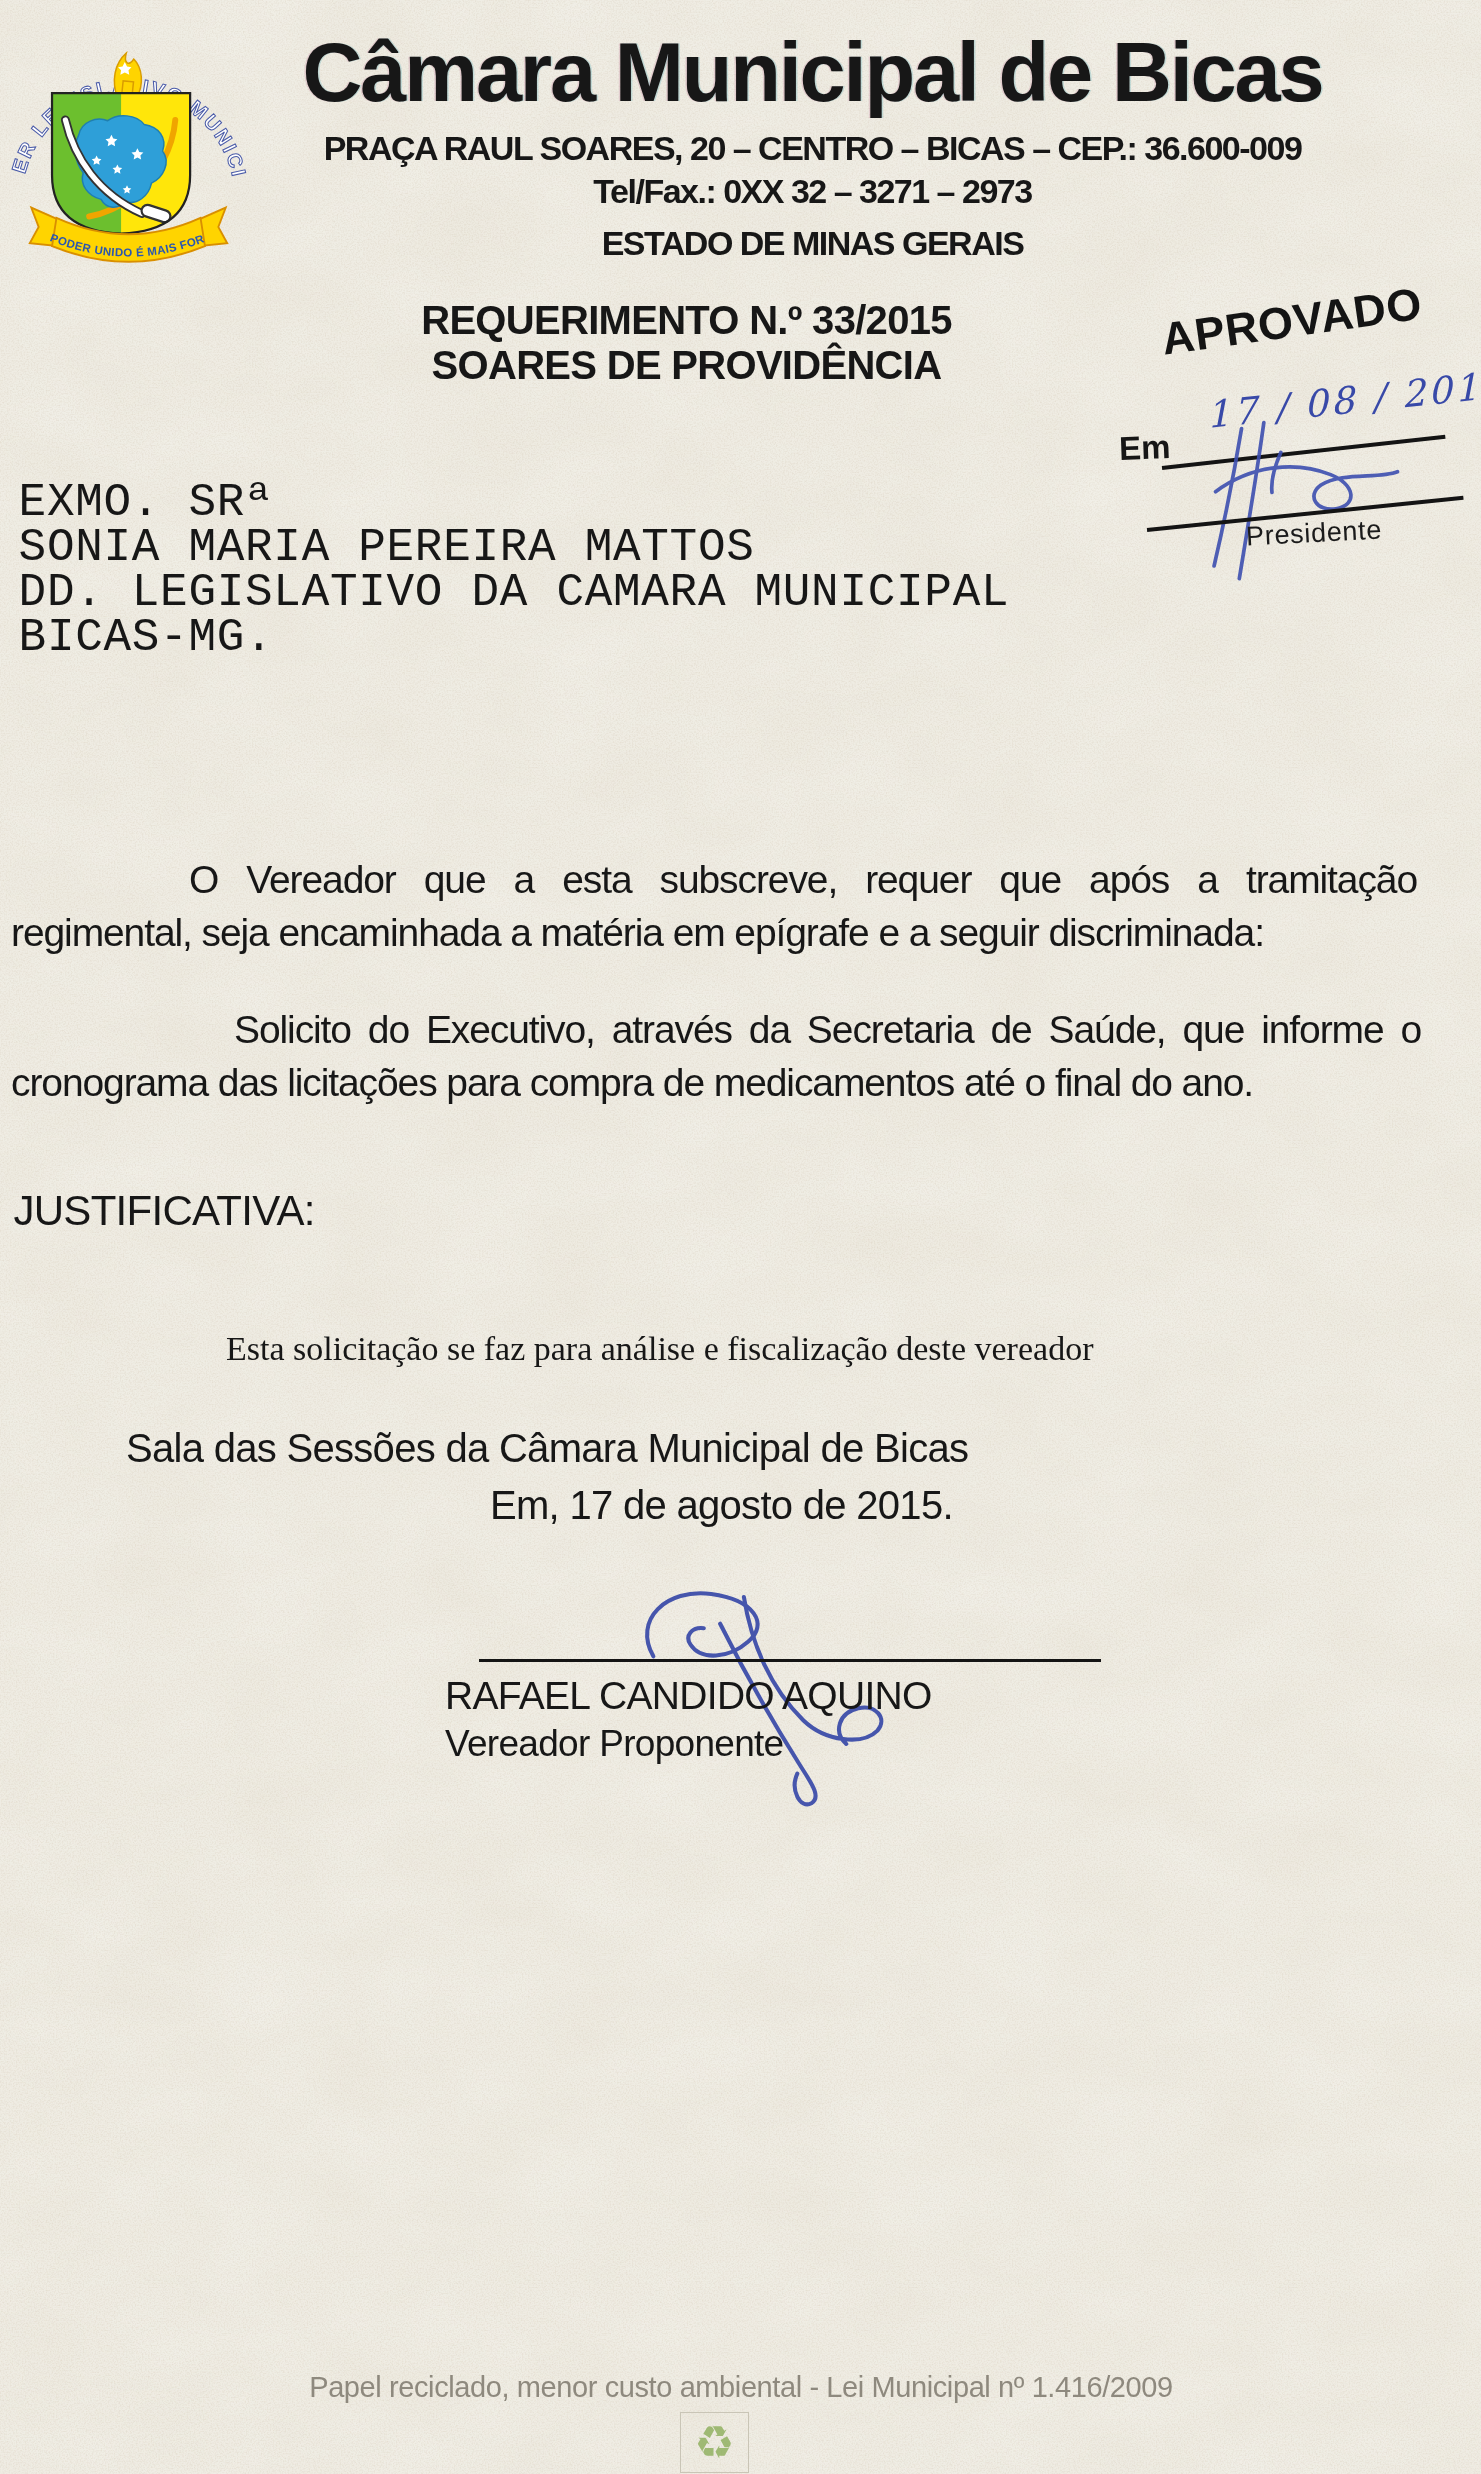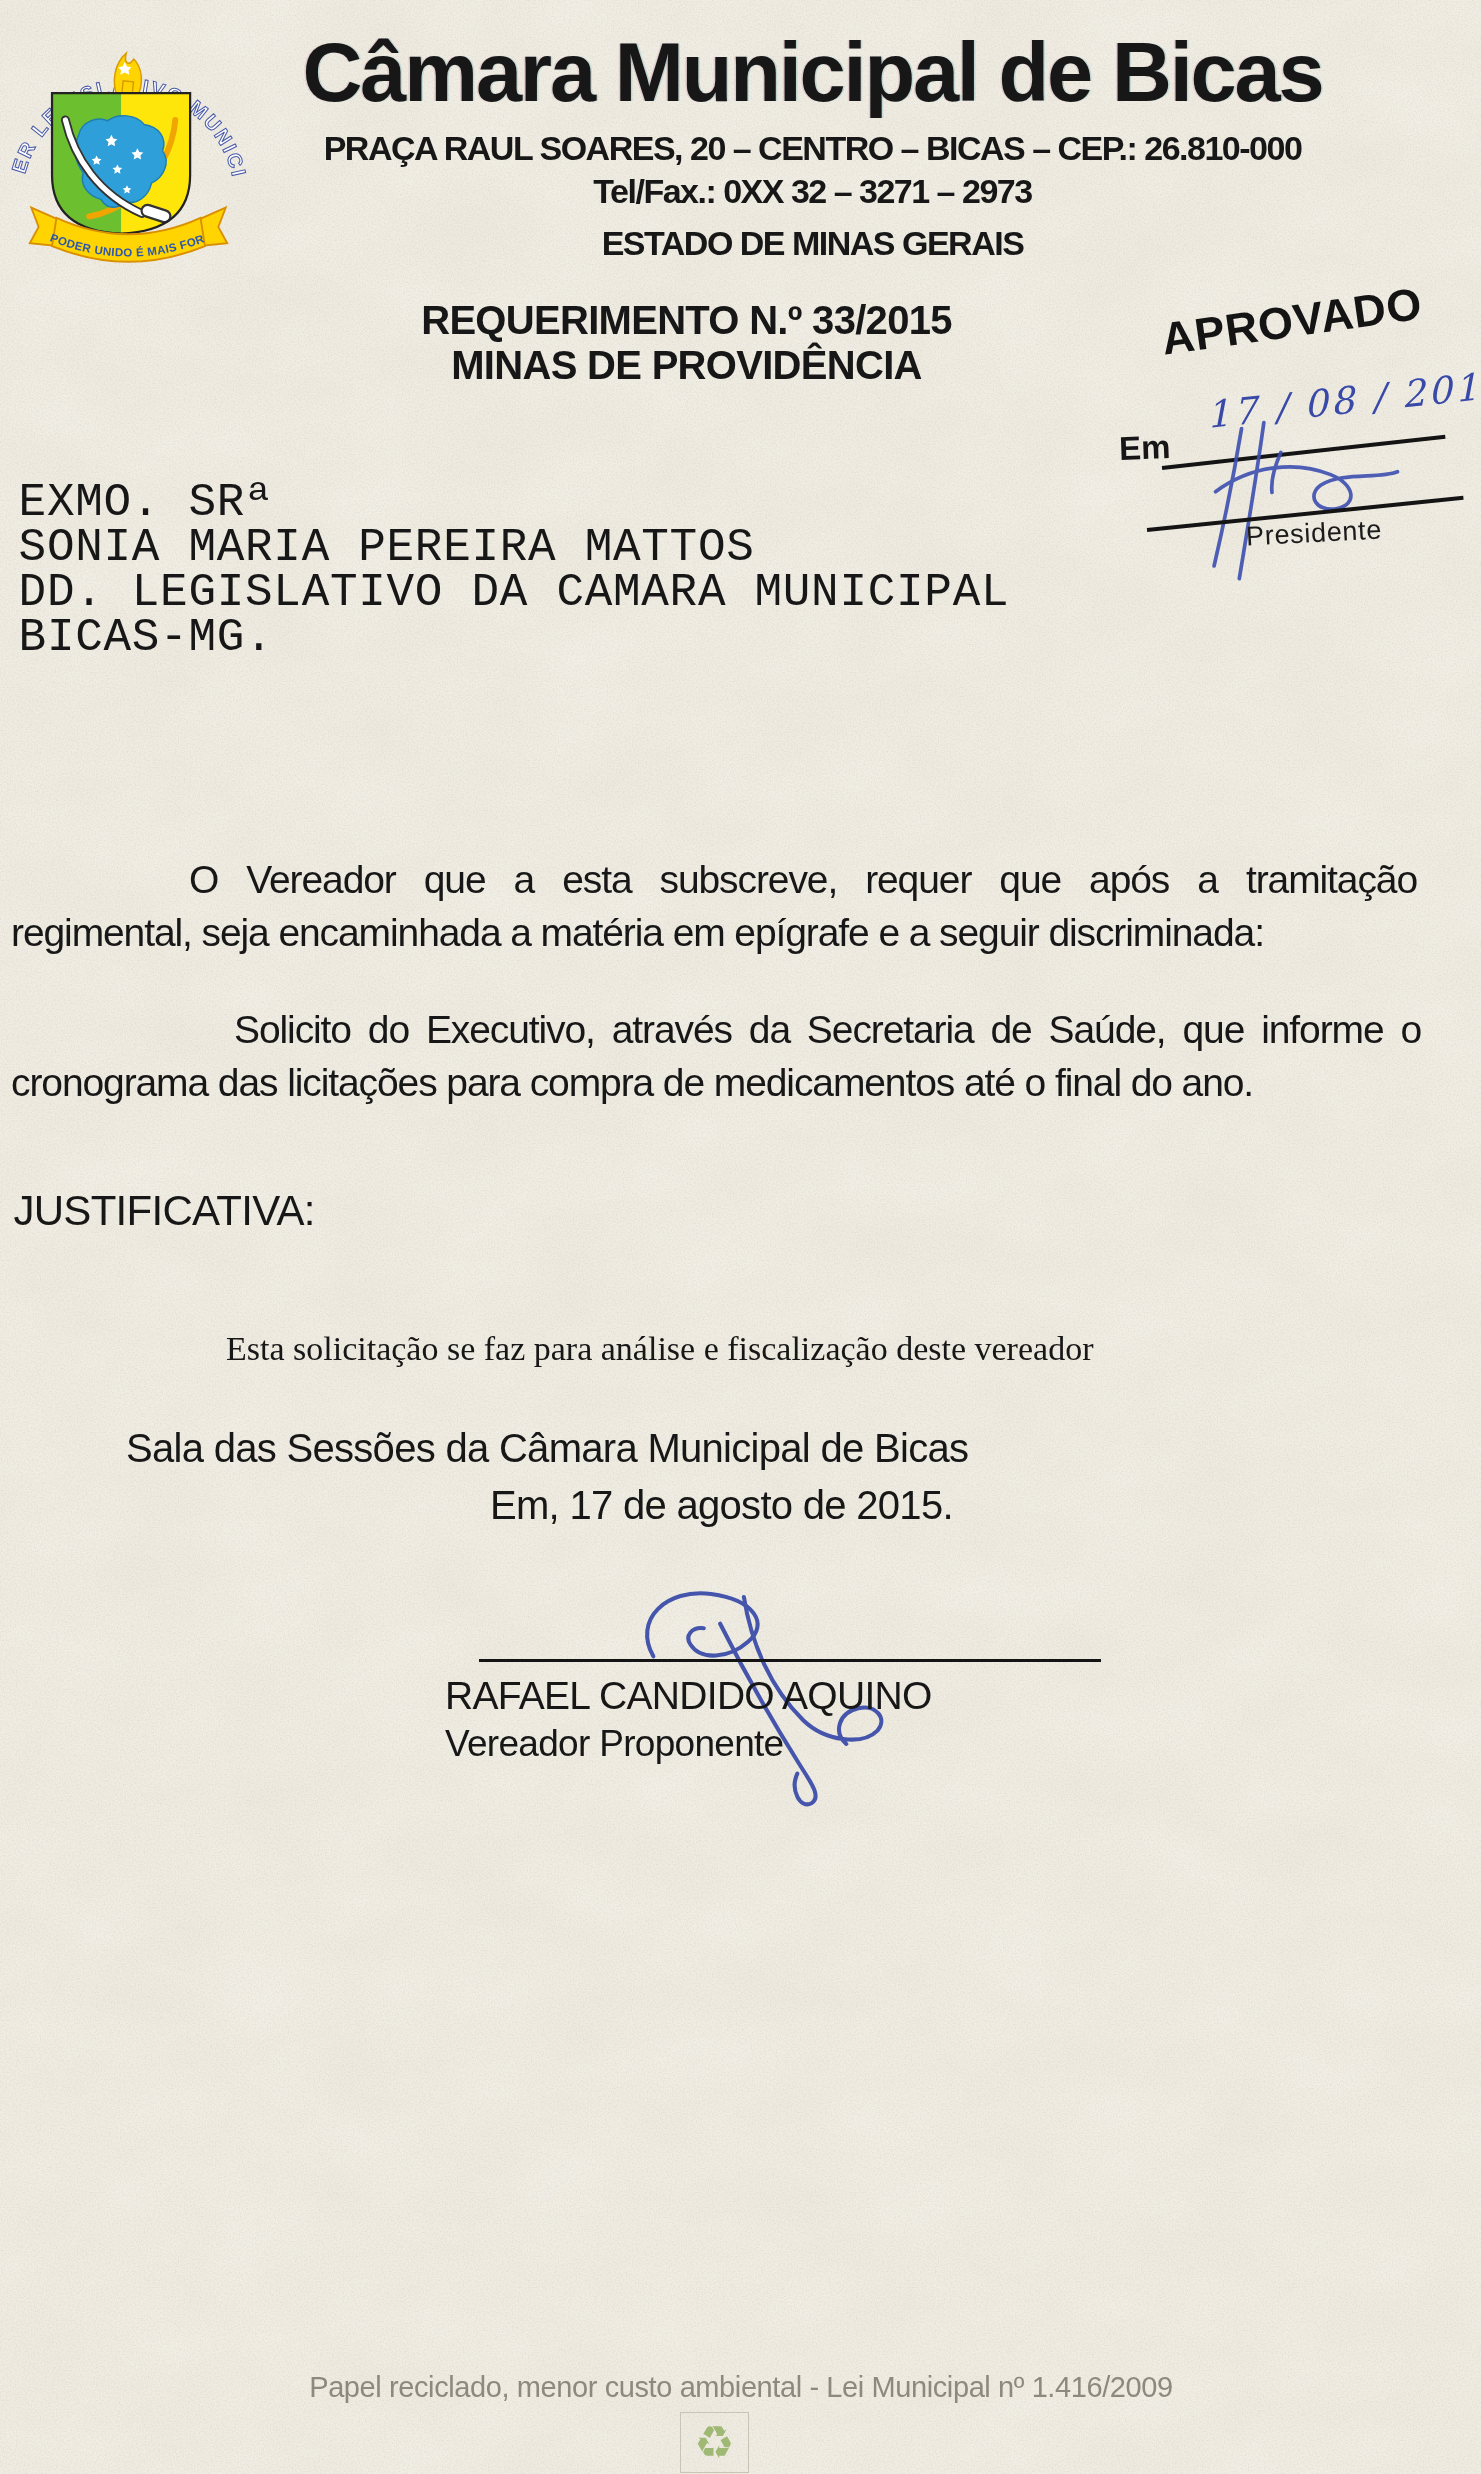--- a/index.html
+++ b/index.html
@@ -147,26 +147,26 @@
       <path d="M 70,282 L 34,266 L 44,292 L 32,314 L 72,318 Z" fill="#ffd400" stroke="#d98f00" stroke-width="2.5"></path>
       <path d="M 260,282 L 296,266 L 286,292 L 298,314 L 258,318 Z" fill="#ffd400" stroke="#d98f00" stroke-width="2.5"></path>
       <path d="M 68,280 Q 165,324 262,280 L 268,318 Q 165,360 62,318 Z" fill="#ffd400" stroke="#d98f00" stroke-width="2.5"></path>
       <text font-family="Liberation Sans, sans-serif" font-size="15.5" font-weight="bold" fill="#2b57b0" letter-spacing="0.5" text-anchor="middle">
         <textPath href="#bannerPath" startOffset="50%">O PODER UNIDO É MAIS FORTE</textPath>
       </text>
     </g>
   </svg>
 
   <h1 class="layer hdr org-name" style="margin:0;">Câmara Municipal de Bicas</h1>
-  <div class="layer hdr org-line org-address">PRAÇA RAUL SOARES, 20 – CENTRO – BICAS – CEP.: 26.810-000</div>
+  <div class="layer hdr org-line org-address">PRAÇA RAUL SOARES, 20 – CENTRO – BICAS – CEP.: 36.600-009</div>
   <div class="layer hdr org-line org-phone">Tel/Fax.: 0XX 32 – 3271 – 2973</div>
   <div class="layer hdr org-line org-state">ESTADO DE MINAS GERAIS</div>
 
   <div class="layer doctitle doctitle1">REQUERIMENTO N.º 33/2015</div>
-  <div class="layer doctitle doctitle2">MINAS DE PROVIDÊNCIA</div>
+  <div class="layer doctitle doctitle2">SOARES DE PROVIDÊNCIA</div>
 
   <div class="layer stamp">
     <div class="aprovado">APROVADO</div>
     <div class="em-label">Em</div>
     <div class="hand-date">17 / 08 / 2015</div>
     <div class="date-rule"></div>
     <svg class="stamp-sig" viewBox="0 0 400 280">
       <g fill="none" stroke="#3d4fb0" stroke-width="5" stroke-linecap="round" opacity="0.9">
         <path d="M 95,60 C 85,120 72,185 58,245"></path>
         <path d="M 125,52 C 115,125 103,195 92,262"></path>

